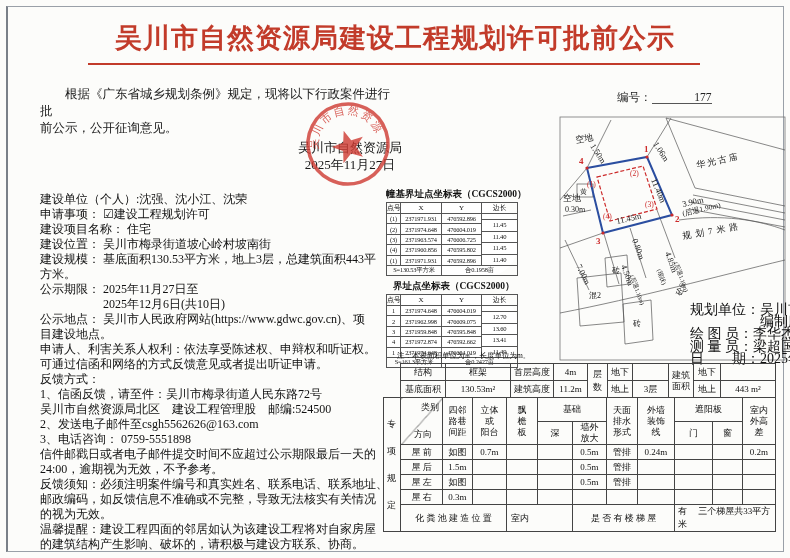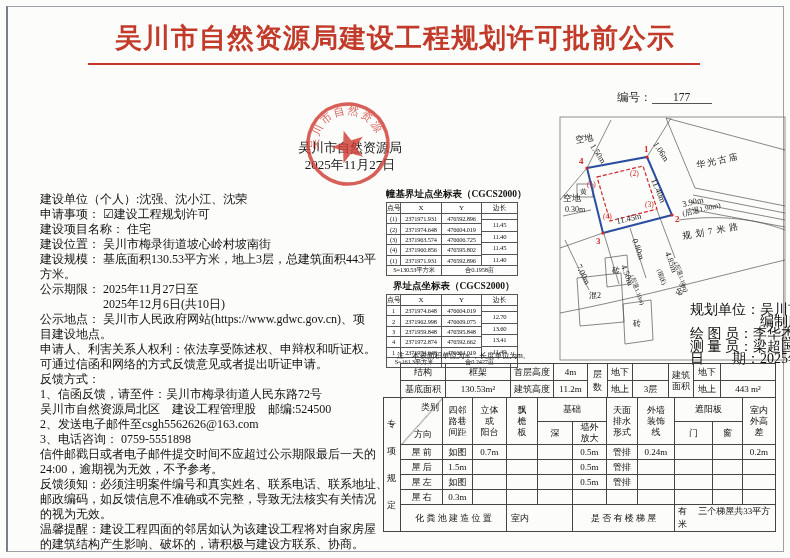--- a/index.html
+++ b/index.html
@@ -3,21 +3,21 @@
 <meta charset="utf-8">
 <style>
   html,body{margin:0;padding:0;}
   body{font-family:"Liberation Serif","DejaVu Serif",serif;background:#e8e8e8;}
   .page{position:relative;width:790px;height:558px;background:#fcfcfa;overflow:hidden;}
   .scan-border{position:absolute;inset:6px;border:1px solid #9aa0a8;border-left:2px solid #7a8088;pointer-events:none;}
   .abs{position:absolute;}
   .doc-title{top:20px;left:0;width:100%;text-align:center;font-size:27px;font-weight:bold;color:#c23b2a;letter-spacing:1px;}
   .title-rule{top:63px;left:88px;width:612px;height:2px;background:#c23b2a;}
   .doc-no{top:90px;left:617px;font-size:11.5px;color:#222;}
-  .doc-no .u{display:inline-block;min-width:60px;text-align:center;border-bottom:1px solid #555;}
+  .doc-no .u{display:inline-block;min-width:60px;text-align:right;border-bottom:1px solid #555;}
   .intro{top:86px;left:40px;width:358px;font-size:12.5px;line-height:17px;color:#1a1a1a;}
   .intro .ind{text-indent:2em;}
   .agency{top:139px;left:250px;width:200px;text-align:center;font-size:13px;line-height:17px;color:#1a1a1a;}
   .body-lines{top:192px;left:40px;width:358px;font-size:12px;line-height:15px;color:#111;}
   .body-lines div{white-space:pre;}
   .stamp{top:96px;left:300px;width:96px;height:96px;pointer-events:none;}
   
   .panel{top:108px;left:383px;width:404px;height:442px;font-family:"Liberation Serif","DejaVu Serif",serif;}
   .mapsvg{position:absolute;top:0;left:0;width:404px;height:258px;}
   .ct-title{position:absolute;font-size:9.5px;font-weight:bold;color:#111;white-space:nowrap;}
@@ -47,20 +47,24 @@
 <div class="page">
   <div class="scan-border"></div>
 
   <div class="abs doc-title">吴川市自然资源局建设工程规划许可批前公示</div>
   <div class="abs title-rule"></div>
 
   <div class="abs doc-no">
     <span>编号：</span><span class="u">177</span>
   </div>
 
+  <div class="abs intro">
+    <div class="ind">根据《广东省城乡规划条例》规定，现将以下行政案件进行批</div>
+    <div>前公示，公开征询意见。</div>
+  </div>
 
   <div class="abs agency">
     <div>吴川市自然资源局</div>
     <div>2025年11月27日</div>
   </div>
 
   <svg class="abs stamp" viewBox="0 0 96 96">
     <g transform="rotate(-18 48 48)" opacity="0.8">
       <circle cx="48" cy="48" r="40" fill="none" stroke="#cf3a32" stroke-width="3.5"></circle>
       <path id="stampArc" d="M 18,48 A 30,30 0 1 1 78,48" fill="none"></path>

